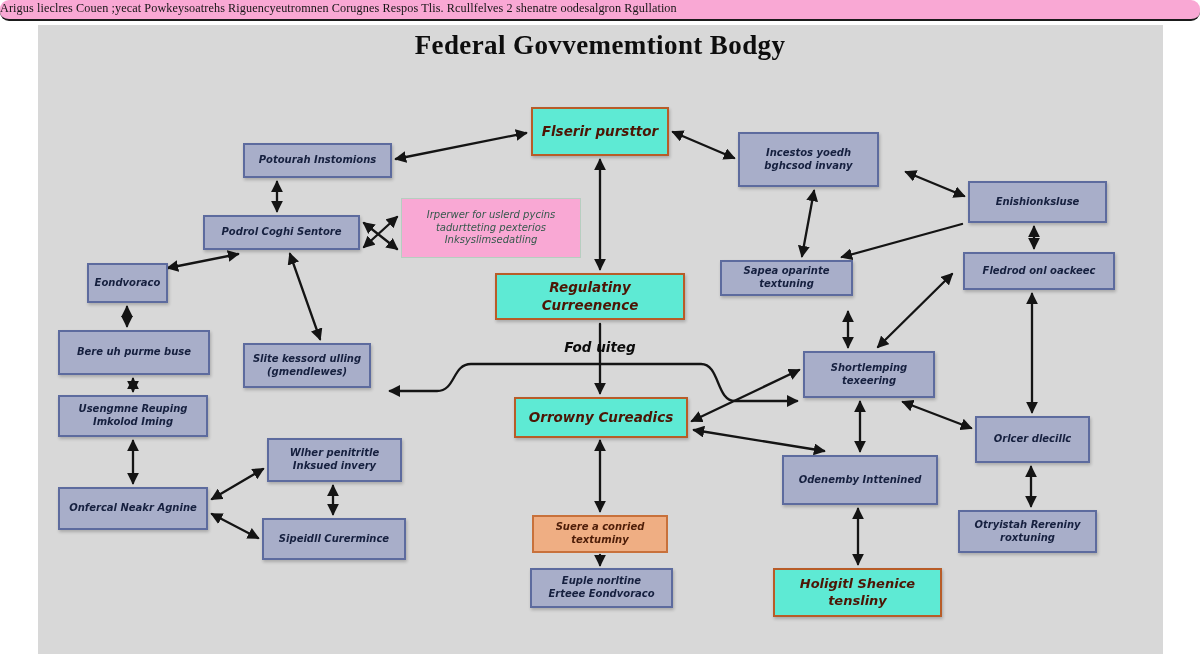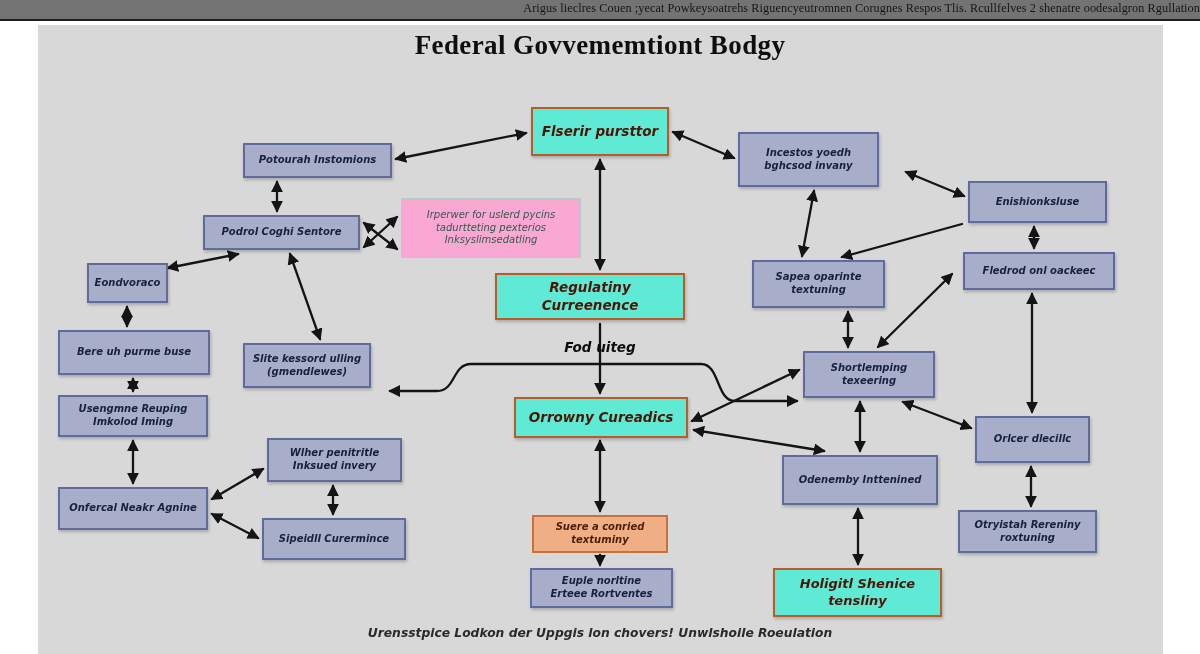--- a/index.html
+++ b/index.html
@@ -2,23 +2,23 @@
 <html><head>
 <meta charset="utf-8">
 <style>
   html,body{margin:0;padding:0;}
   body{
     width:1200px;height:654px;position:relative;overflow:hidden;
     background:#ffffff;font-family:"DejaVu Sans",sans-serif;
   }
   .topbar{
     position:absolute;left:0;top:0;width:1200px;height:19px;
-    background:#737373;border-bottom:2.5px solid #1b1b1b;
-    text-align:right;font:12.2px "Liberation Serif",serif;color:#151515;
-    line-height:17px;white-space:nowrap;letter-spacing:.1px;
+    background:#f9a8d4;border-bottom:2.5px solid #1b1b1b;
+    text-align:left;font:12.2px "Liberation Serif",serif;color:#151515;
+    line-height:17px;white-space:nowrap;letter-spacing:.1px;border-radius:9px;
   }
   .panel{
     position:absolute;left:38px;top:25px;width:1125px;height:629px;
     background:#d8d8d8;
   }
   .title{
     position:absolute;left:0;top:30px;width:1200px;text-align:center;
     font:bold 27px "Liberation Serif",serif;color:#0e0e0e;letter-spacing:.4px;
   }
   svg.arrows{position:absolute;left:0;top:0;pointer-events:none;}
@@ -91,21 +91,21 @@
 
 <div class="node orange" style="left:531px;top:107px;width:138px;height:49px;">Flserir pursttor</div>
 <div class="node blue" style="left:243px;top:143px;width:149px;height:35px;">Potourah Instomions</div>
 <div class="node blue" style="left:738px;top:132px;width:141px;height:55px;">Incestos yoedh
 bghcsod invany</div>
 <div class="node blue" style="left:968px;top:181px;width:139px;height:42px;">Enishionksluse</div>
 <div class="node blue" style="left:203px;top:215px;width:157px;height:35px;">Podrol Coghi Sentore</div>
 <div class="node green" style="left:401px;top:198px;width:180px;height:60px;">Irperwer for uslerd pycins
 tadurtteting pexterios
 Inksyslimsedatling</div>
-<div class="node blue" style="left:752px;top:260px;width:133px;height:48px;">Sapea oparinte
+<div class="node blue" style="left:720px;top:260px;width:133px;height:36px;">Sapea oparinte
 textuning</div>
 <div class="node blue" style="left:963px;top:252px;width:152px;height:38px;">Fledrod onl oackeec</div>
 <div class="node blue" style="left:87px;top:263px;width:81px;height:40px;">Eondvoraco</div>
 <div class="node orange" style="left:495px;top:273px;width:190px;height:47px;text-align:center;">Regulatiny Curreenence</div>
 <div class="node blue" style="left:58px;top:330px;width:152px;height:45px;">Bere uh purme buse</div>
 <div class="node blue" style="left:243px;top:343px;width:128px;height:45px;">Slite kessord ulling
 (gmendlewes)</div>
 <div class="node blue" style="left:803px;top:351px;width:132px;height:47px;">Shortlemping
 texeering</div>
 <div class="node blue" style="left:58px;top:395px;width:150px;height:42px;">Usengmne Reuping
@@ -115,21 +115,20 @@
 <div class="node blue" style="left:267px;top:438px;width:135px;height:44px;">Wlher penitritle
 Inksued invery</div>
 <div class="node blue" style="left:782px;top:455px;width:156px;height:50px;">Odenemby Inttenined</div>
 <div class="node blue" style="left:58px;top:487px;width:150px;height:43px;">Onfercal Neakr Agnine</div>
 <div class="node blue" style="left:958px;top:510px;width:139px;height:43px;">Otryistah Rereniny
 roxtuning</div>
 <div class="node blue" style="left:262px;top:518px;width:144px;height:42px;">Sipeidll Curermince</div>
 <div class="node orange-light" style="left:532px;top:515px;width:136px;height:38px;">Suere a conried
 textuminy</div>
 <div class="node blue" style="left:530px;top:568px;width:143px;height:40px;">Euple norltine
-Erteee Rortventes</div>
+Erteee Eondvoraco</div>
 <div class="node orange" style="left:773px;top:568px;width:169px;height:49px;font-size:13px;">Holigitl Shenice
 tensliny</div>
 
 <div class="flow-label">Fod uiteg</div>
 
 <div class="footer">
-  <div>Urensstpice Lodkon der Uppgis lon chovers! Unwlshoile Roeulation</div>
 </div>
 
 </body></html>

